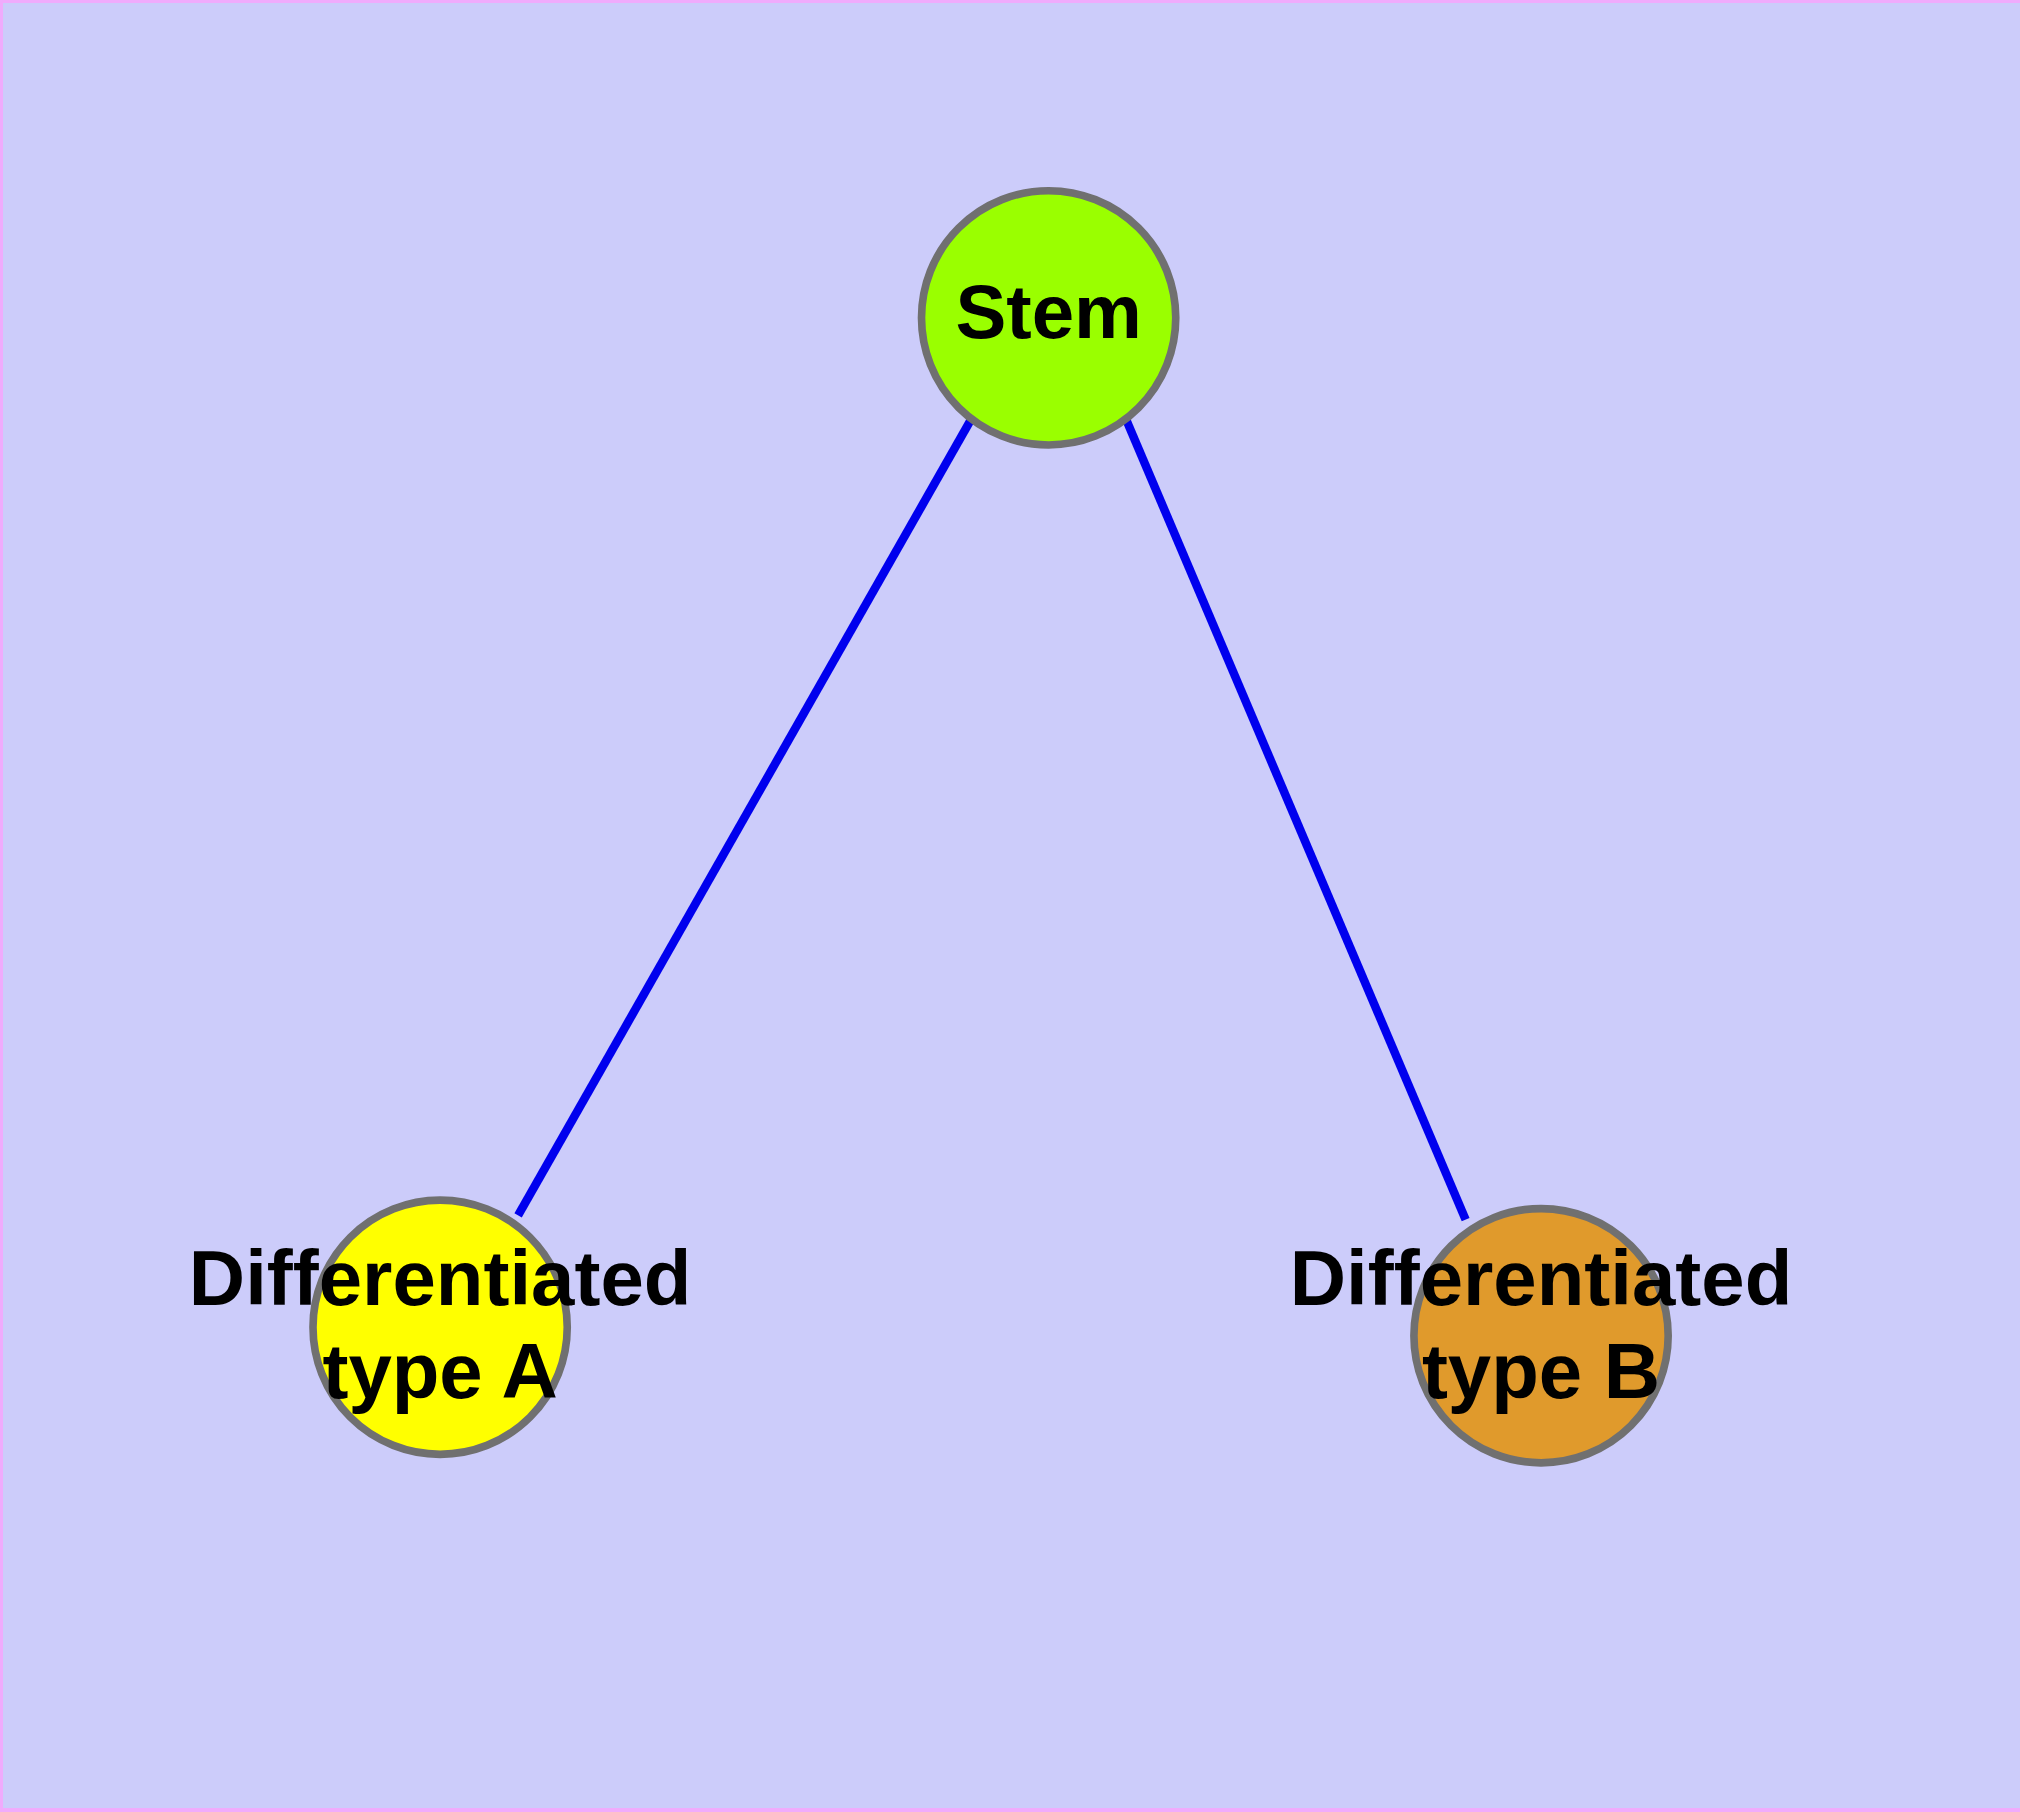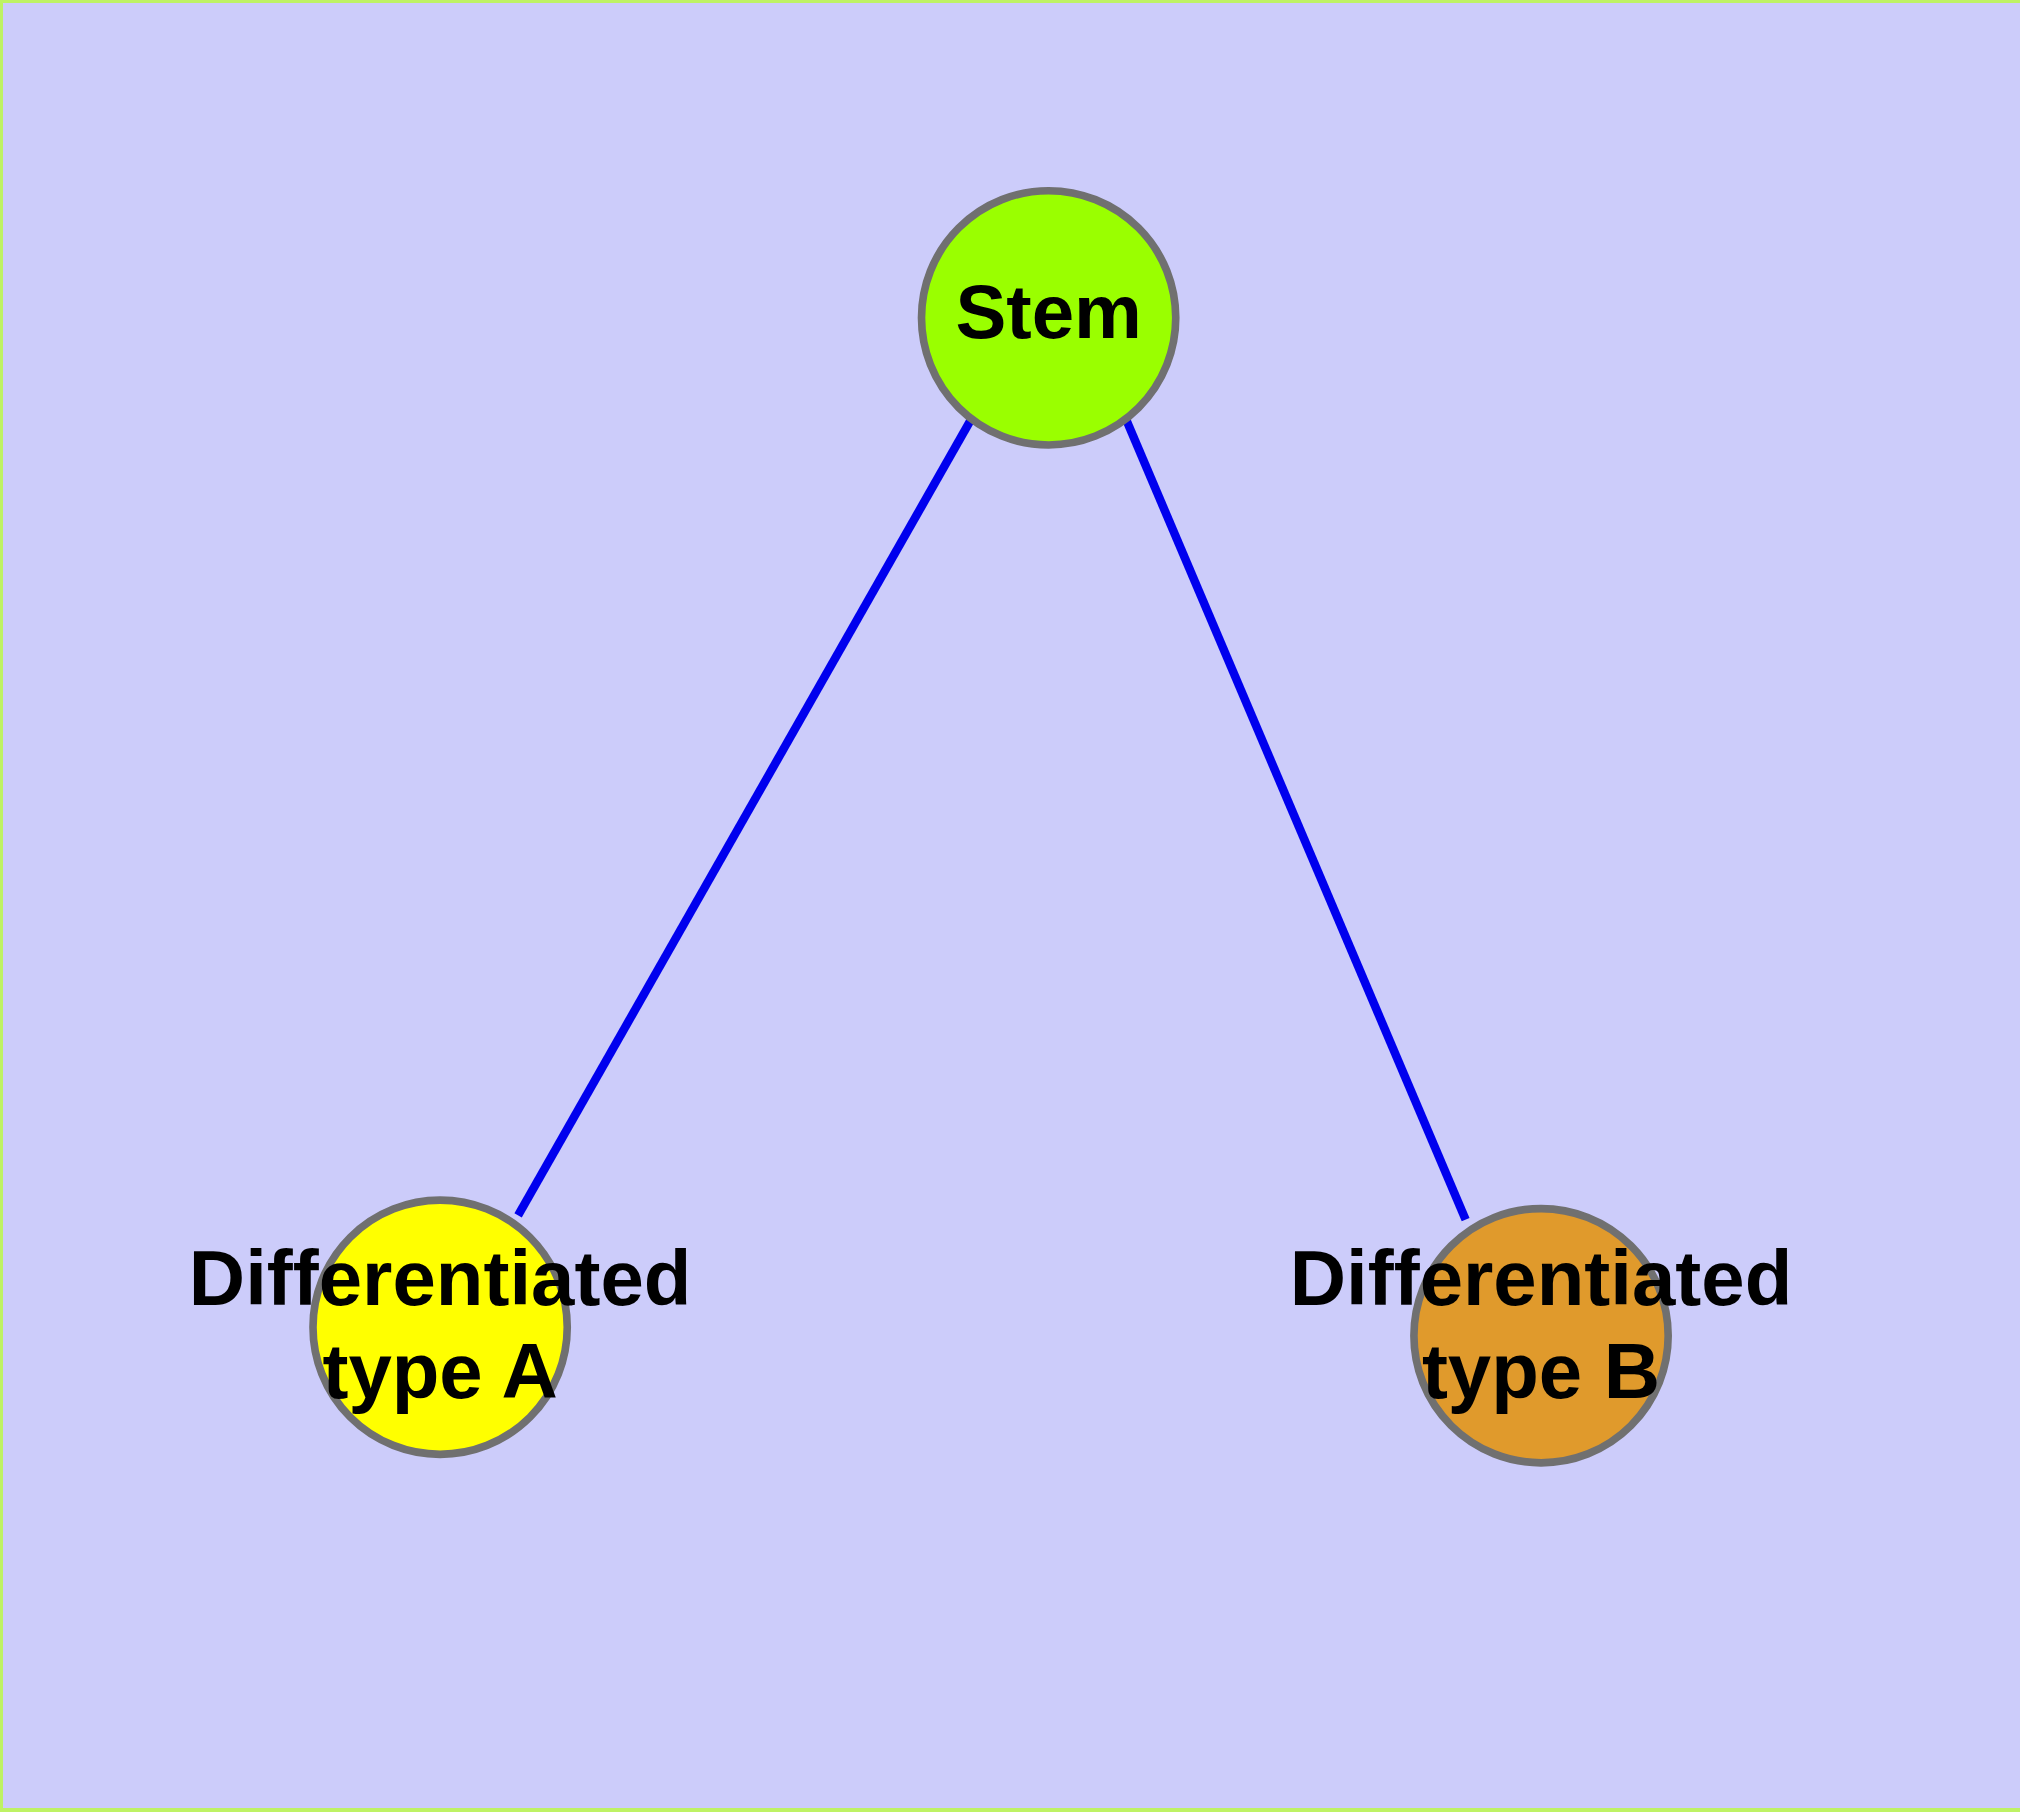--- a/index.html
+++ b/index.html
@@ -4,21 +4,21 @@
 <style>
   html, body {
     margin: 0;
     padding: 0;
     background: #ffffff;
   }
   #canvas {
     position: relative;
     width: 2021px;
     height: 1812px;
-    background: #bef264;
+    background: #f0abfc;
     overflow: hidden;
     font-family: "Liberation Sans", sans-serif;
   }
   #plot-area {
     position: absolute;
     left: 3.4px;
     top: 3.4px;
     width: 2017px;
     height: 1805px;
     background: #ccccfa;

